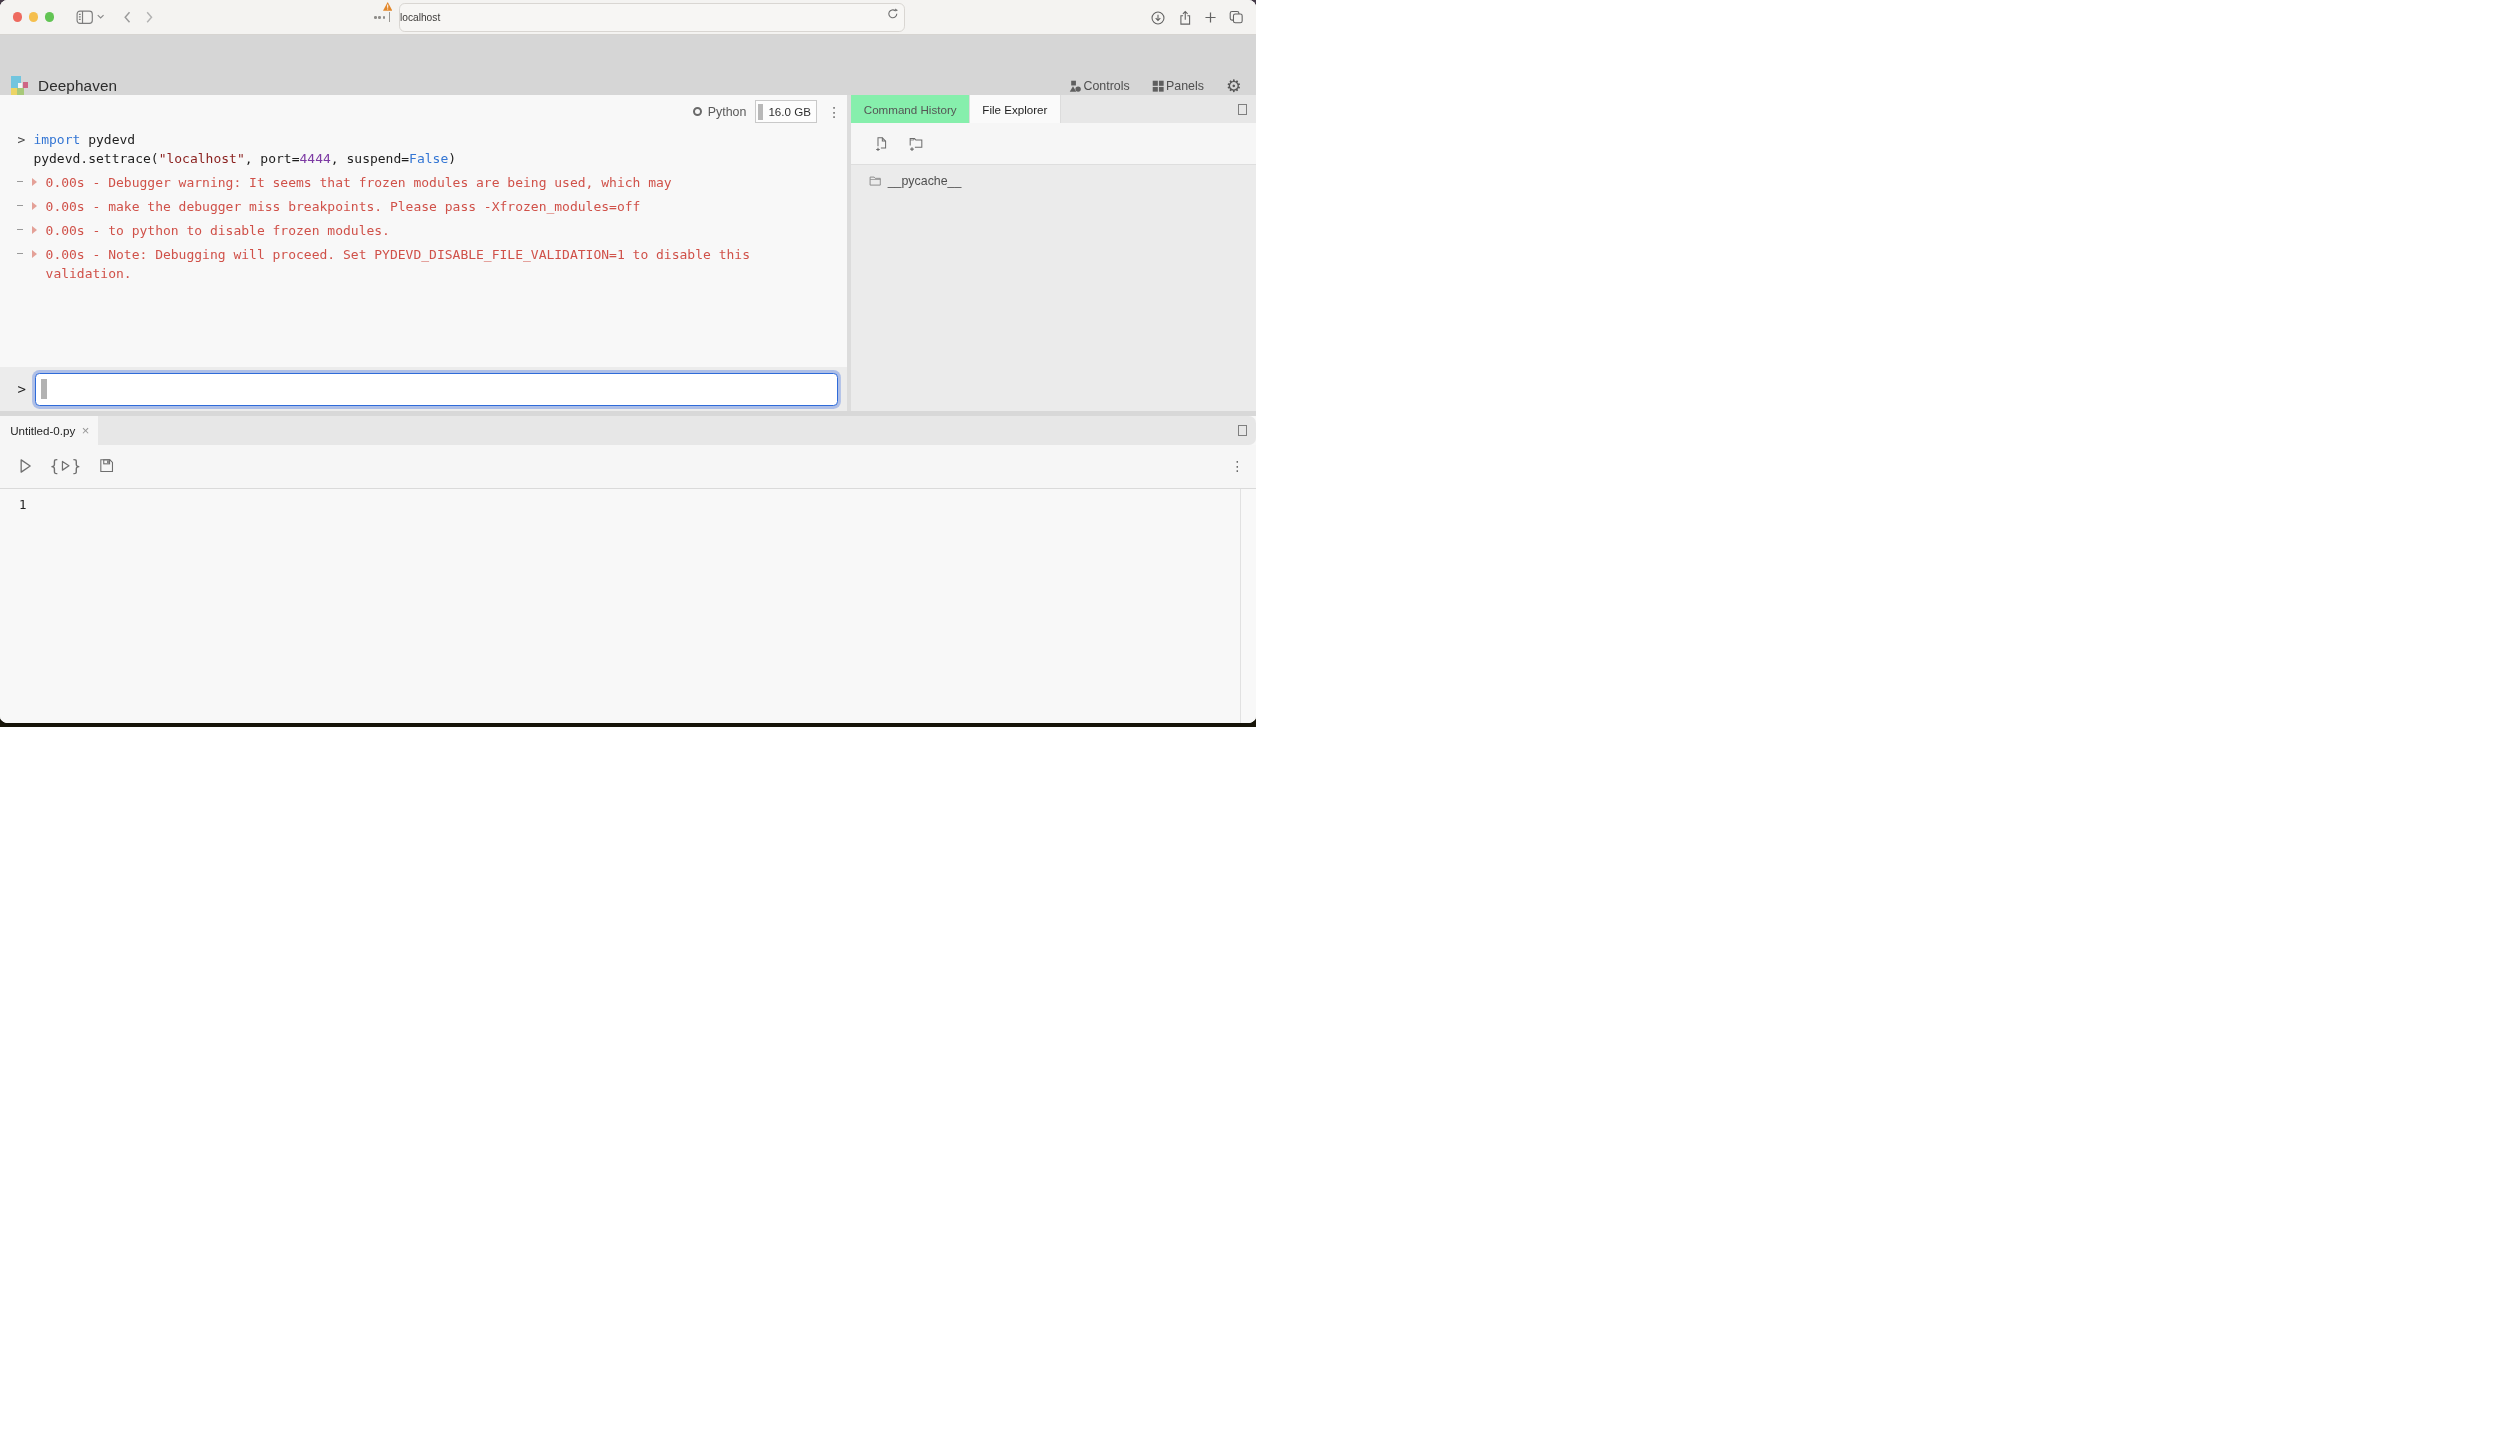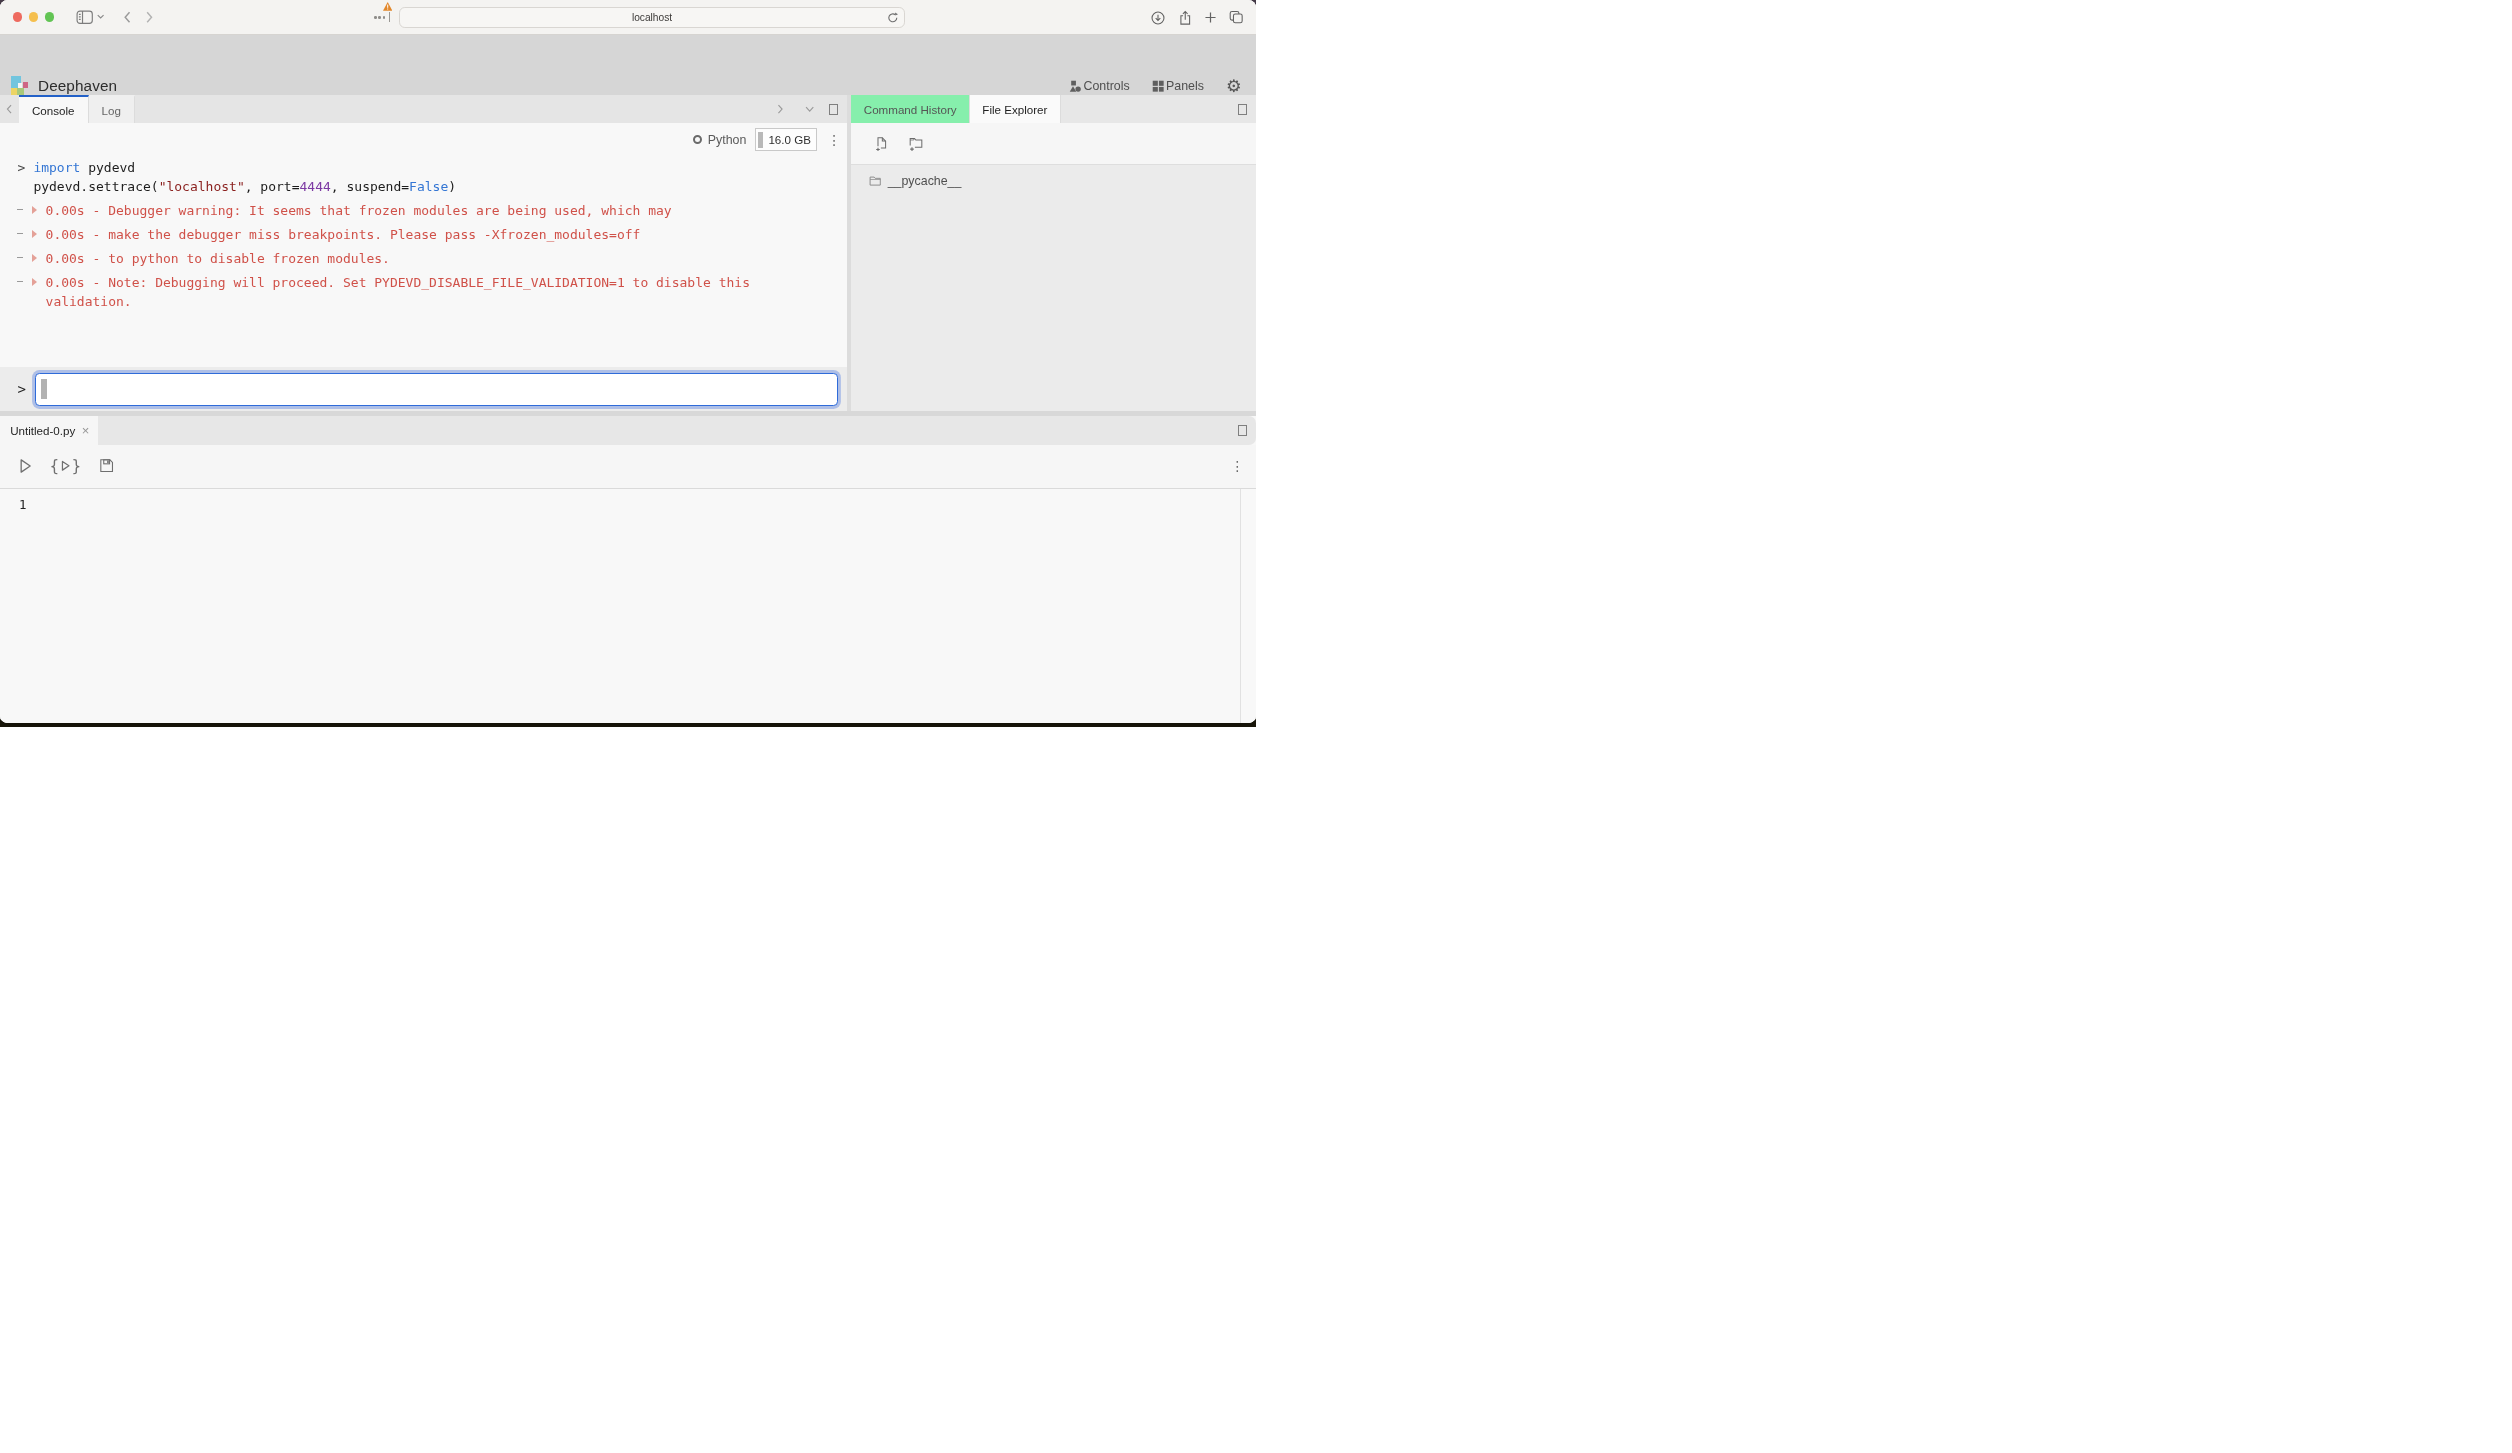--- a/index.html
+++ b/index.html
@@ -19,22 +19,22 @@
   .tl.red{background:#ee6a5f;} .tl.yel{background:#f5bf4e;} .tl.grn{background:#62c454;}
   .cbtn { background:none; border:none; display:flex; align-items:center; justify-content:center; padding:0; cursor:default; }
   .sidebar-grp { margin-left:22px; display:flex; align-items:center; gap:3.6px; }
   .nav-back { margin-left:19px; } .nav-fwd { margin-left:13px; }
   .chrome-center { position:absolute; left:374px; top:0; height:35px; display:flex; align-items:center; }
   .more-wrap { position:relative; width:25px; height:35px; }
   .more-dots { position:absolute; left:0; top:16px; display:flex; gap:1.8px; }
   .more-dots i { width:2.5px; height:2.5px; border-radius:50%; background:#8f8d8a; }
   .more-caret { position:absolute; left:14.5px; top:12.4px; width:0.7px; height:9.4px; background:#9a9894; }
   .warn-tri { position:absolute; left:8.7px; top:2.2px; }
-  .urlbar { width:506px; height:21px; border:0.7px solid #d9d6d2; border-radius:5.8px; background:#f7f6f4;
-            display:flex; align-items:center; justify-content:center; position:relative; }
+  .urlbar { width:506px; height:29px; border:0.7px solid #d9d6d2; border-radius:5.8px; background:#f7f6f4;
+            display:flex; align-items:center; position:relative; }
   .url-text { font-size:10.2px; color:#3c3a38; }
   .reload { position:absolute; right:5.1px; top:3.6px; }
   .chrome-right { position:absolute; right:11.6px; top:0; height:35px; display:flex; align-items:center; gap:11.6px; }
 
   
   .dh-header { height:60px; background:#d6d6d6; display:flex; align-items:flex-end; flex:0 0 auto; }
   .dh-logo { position:relative; width:19px; height:19px; margin-left:11px; }
   .dh-logo i { position:absolute; }
   .lg-blue { left:0; top:0; width:10.2px; height:11.6px; background:#72c5de; }
   .lg-white{ left:6.5px; top:6.5px; width:4.4px; height:5.1px; background:#f4f4f4; }
@@ -242,42 +242,20 @@
           </span>
           <span>Panels</span>
         </button>
         <button class="cbtn gear glyph">⚙</button>
       </div>
     </div>
 
     <div class="main">
 
       <div class="console-panel">
-        <div class="tabbar">
-          <button class="tab-nav">
-            <svg width="6.5" height="10.2" viewBox="0 0 9 14" fill="none" stroke="#9b9b9b" stroke-width="1.6">
-                <path d="M7 1.5 L2 7 L7 12.5"></path>
-              </svg>
-          </button>
-          <div class="tab active">Console</div>
-          <div class="tab">Log</div>
-          <div class="bar-right">
-            <button class="tab-nav">
-              <svg width="6.5" height="10.2" viewBox="0 0 9 14" fill="none" stroke="#9b9b9b" stroke-width="1.6">
-                  <path d="M2 1.5 L7 7 L2 12.5"></path>
-                </svg>
-            </button>
-            <button class="tab-nav">
-              <svg width="9.4" height="6.5" viewBox="0 0 13 9" fill="none" stroke="#9b9b9b" stroke-width="1.6">
-                  <path d="M1.5 1.5 L6.5 7 L11.5 1.5"></path>
-                </svg>
-            </button>
-            <button class="sq"></button>
-          </div>
-        </div>
 
         <div class="console-body">
           <div class="session-row">
             <span class="py-ring"></span>
             <span class="py-label">Python</span>
             <div class="membox">
               <span class="membar"></span>
               <span class="memtext">16.0 GB</span>
             </div>
             <button class="kebab glyph">⋮</button>

